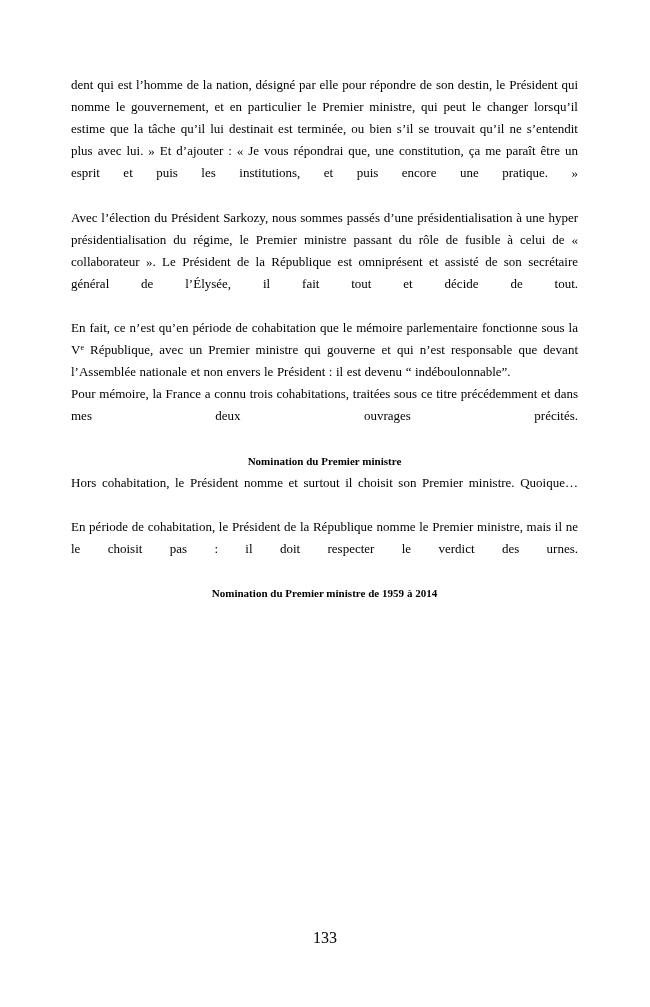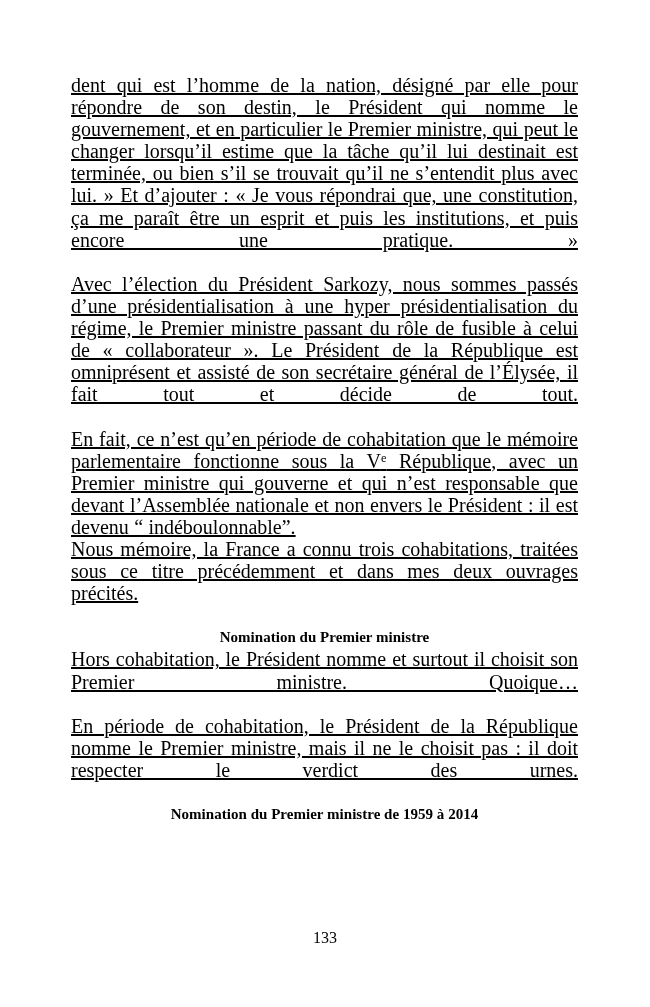--- a/index.html
+++ b/index.html
@@ -27,43 +27,42 @@
 
   .column {
     position: absolute;
     left: 71px;
     top: 74px;
     width: 507px;
   }
 
   p.body-text {
     margin: 0;
-    font-size: 20px;
+    font-size: 13px;
     line-height: 22.1px;
     text-align: justify;
     text-justify: inter-word;
     hyphens: none;
     word-spacing: 0.02em;
-    text-decoration: underline;
   }
 
   
   p.body-text::after {
     content: "";
     display: inline-block;
     width: 100%;
   }
   p.body-text.nostretch::after { display: none; }
 
   .gap-para { margin-top: 20px; }
   .gap-small { margin-top: 0; }
 
   h2.section-heading {
     margin: 0;
-    font-size: 15px;
+    font-size: 11px;
     line-height: 22.1px;
     font-weight: bold;
     text-align: center;
     letter-spacing: 0.002em;
   }
 
   .heading-block-1 { margin-top: 40px; }
   .heading-block-2 { margin-top: 45px; }
 
   .after-heading { margin-top: 21px; }
@@ -99,21 +98,21 @@
 <div class="page">
 
   <div class="column">
 
     <p class="body-text">dent qui est l’homme de la nation, désigné par elle pour répondre de son destin, le Président qui nomme le gouvernement, et en particulier le Premier ministre, qui peut le changer lorsqu’il estime que la tâche qu’il lui destinait est terminée, ou bien s’il se trouvait qu’il ne s’entendit plus avec lui. » Et d’ajouter : « Je vous répondrai que, une constitution, ça me paraît être un esprit et puis les institutions, et puis encore une pratique. »</p>
 
     <p class="body-text gap-para">Avec l’élection du Président Sarkozy, nous sommes passés d’une présidentialisation à une hyper présidentialisation du régime, le Premier ministre passant du rôle de fusible à celui de « collaborateur ». Le Président de la République est omniprésent et assisté de son secrétaire général de l’Élysée, il fait tout et décide de tout.</p>
 
     <p class="body-text gap-para nostretch"><span>En fait, ce n’est qu’en période de cohabitation que le mémoire parlementaire fonctionne sous la V</span><sup class="ordinal">e</sup><span> République, avec un Premier ministre qui gouverne et qui n’est responsable que devant l’Assemblée nationale et non envers le Président : il est devenu “ indéboulonnable”.</span></p>
 
-    <p class="body-text gap-para">Nous mémoire, la France a connu trois cohabitations, traitées sous ce titre précédemment et dans mes deux ouvrages précités.</p>
+    <p class="body-text gap-para">Pour mémoire, la France a connu trois cohabitations, traitées sous ce titre précédemment et dans mes deux ouvrages précités.</p>
 
     <h2 class="section-heading heading-block-1">Nomination du Premier ministre</h2>
 
 
     <p class="body-text gap-small">Hors cohabitation, le Président nomme et surtout il choisit son Premier ministre. Quoique…</p>
 
     <p class="body-text gap-para">En période de cohabitation, le Président de la République nomme le Premier ministre, mais il ne le choisit pas : il doit respecter le verdict des urnes.</p>
 
     <h2 class="section-heading heading-block-2">Nomination du Premier ministre de 1959 à 2014</h2>
 

